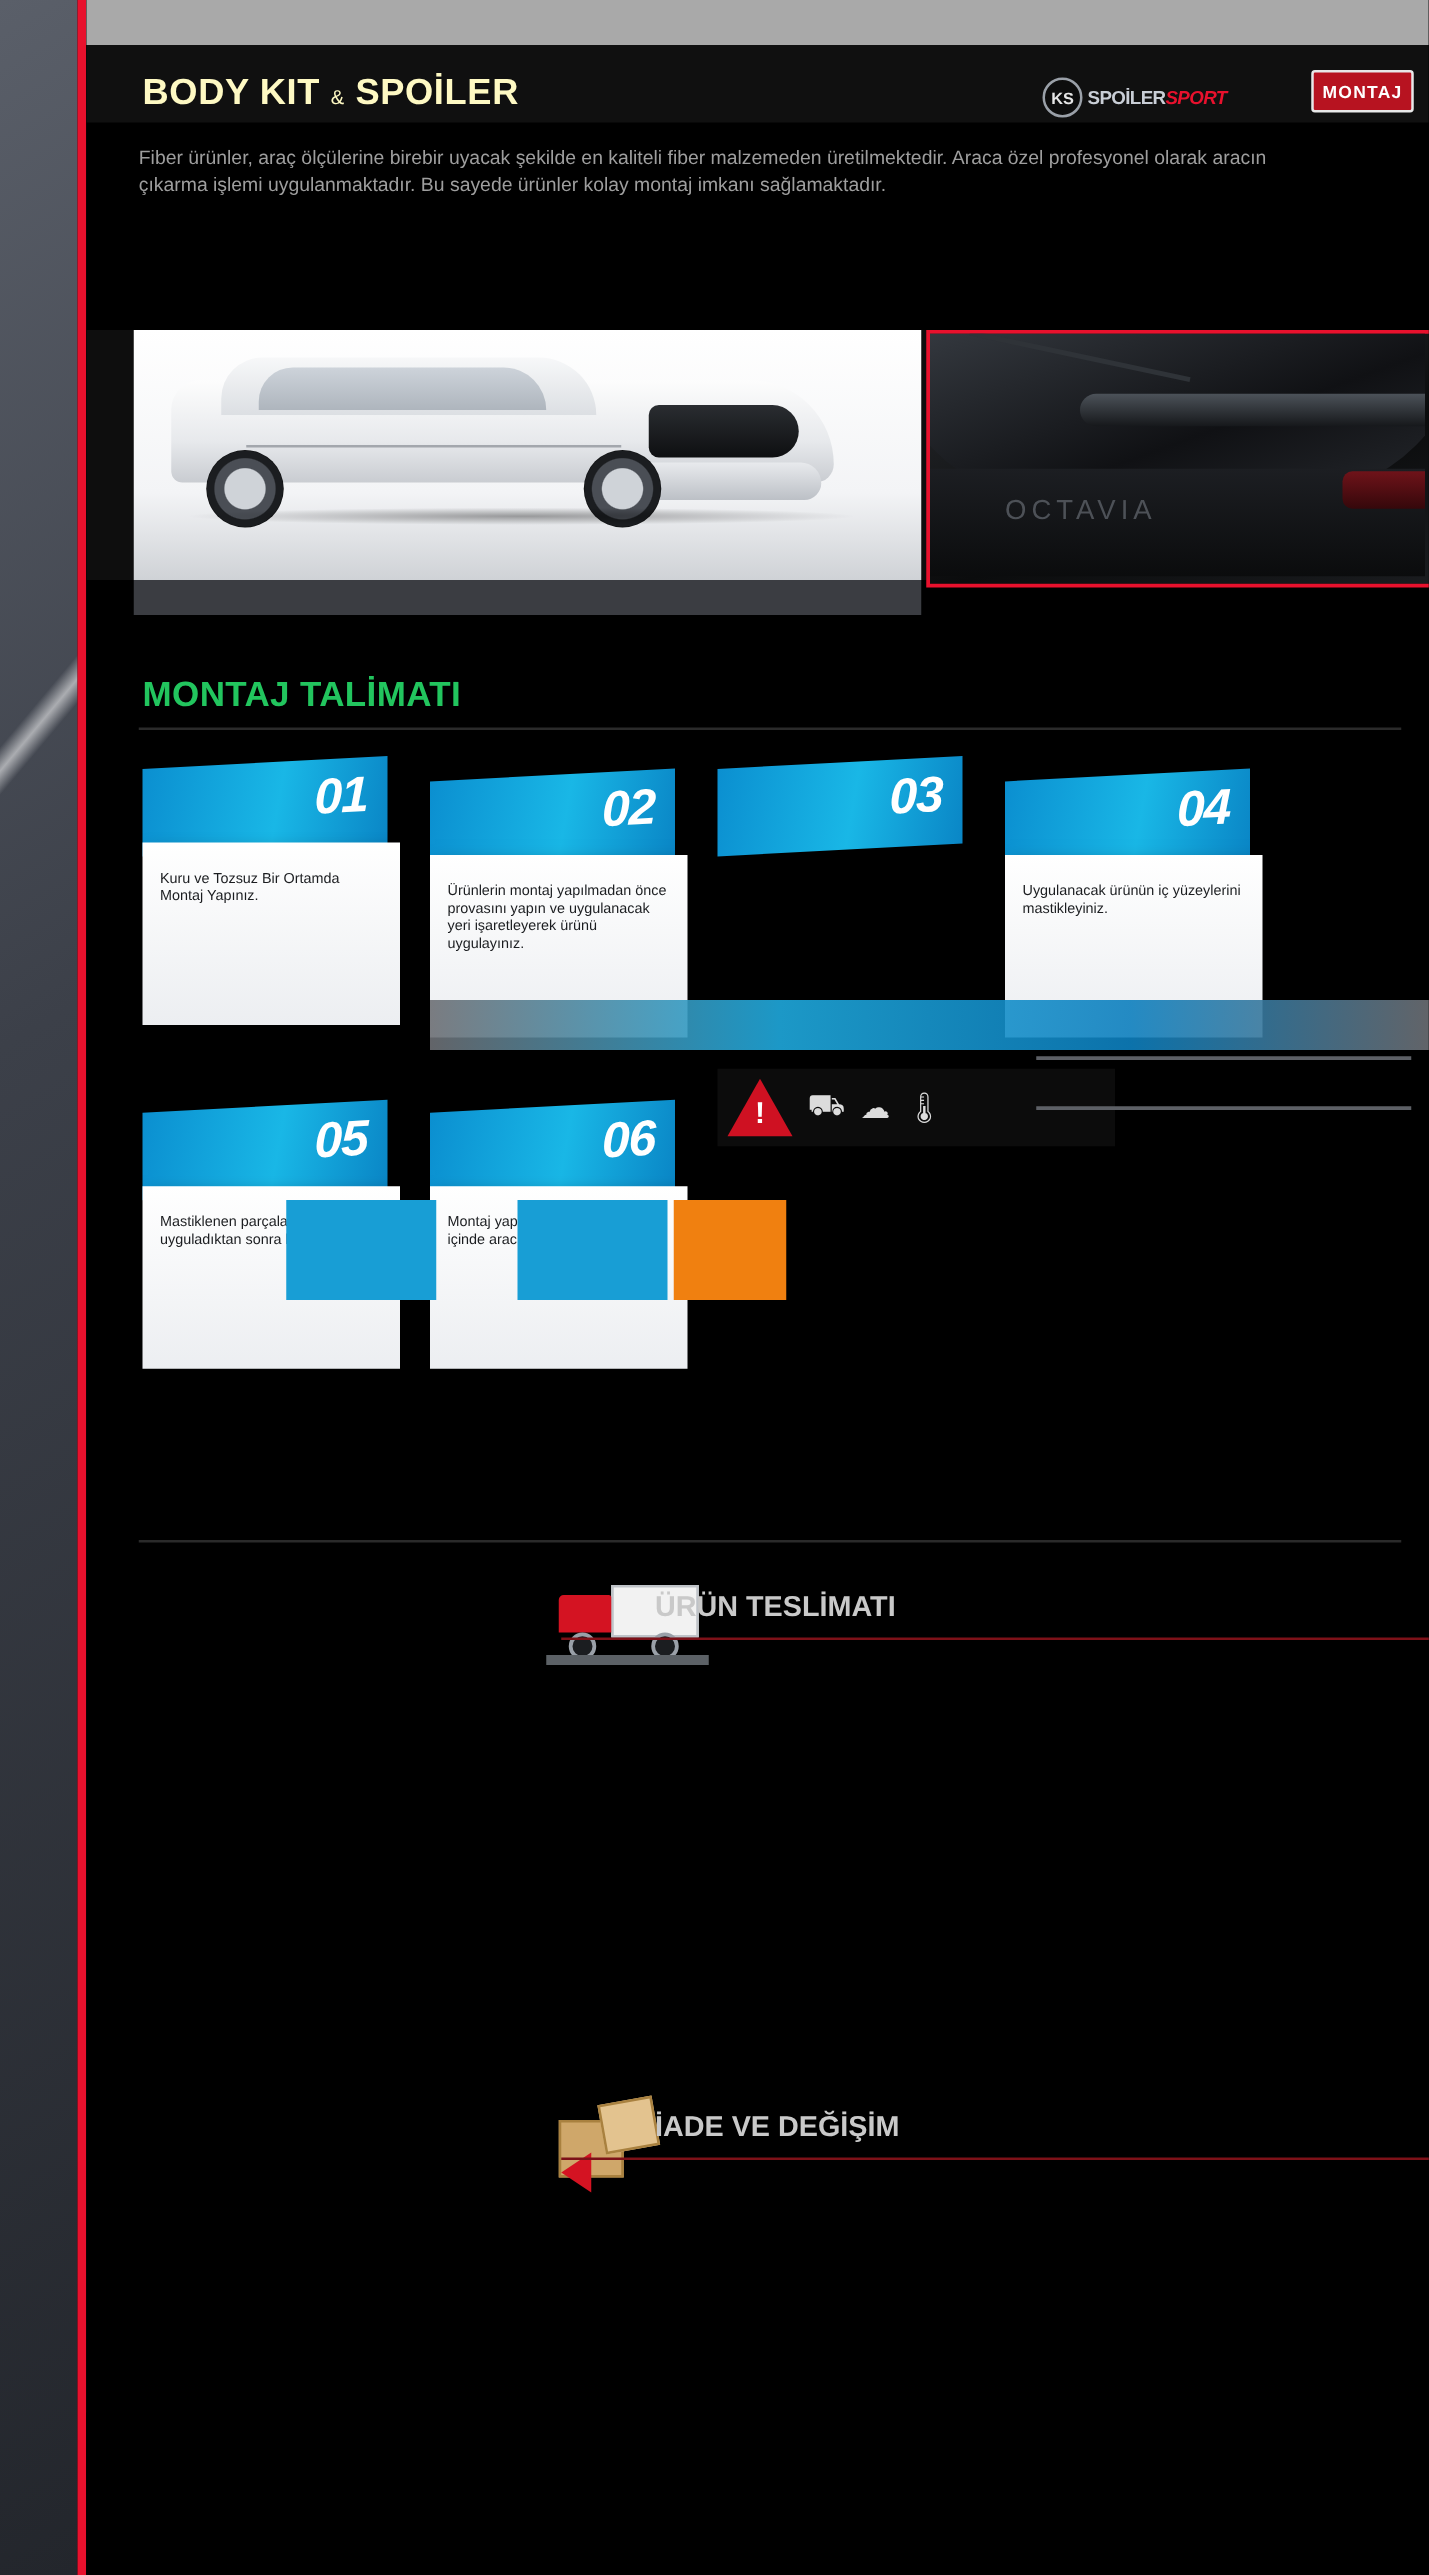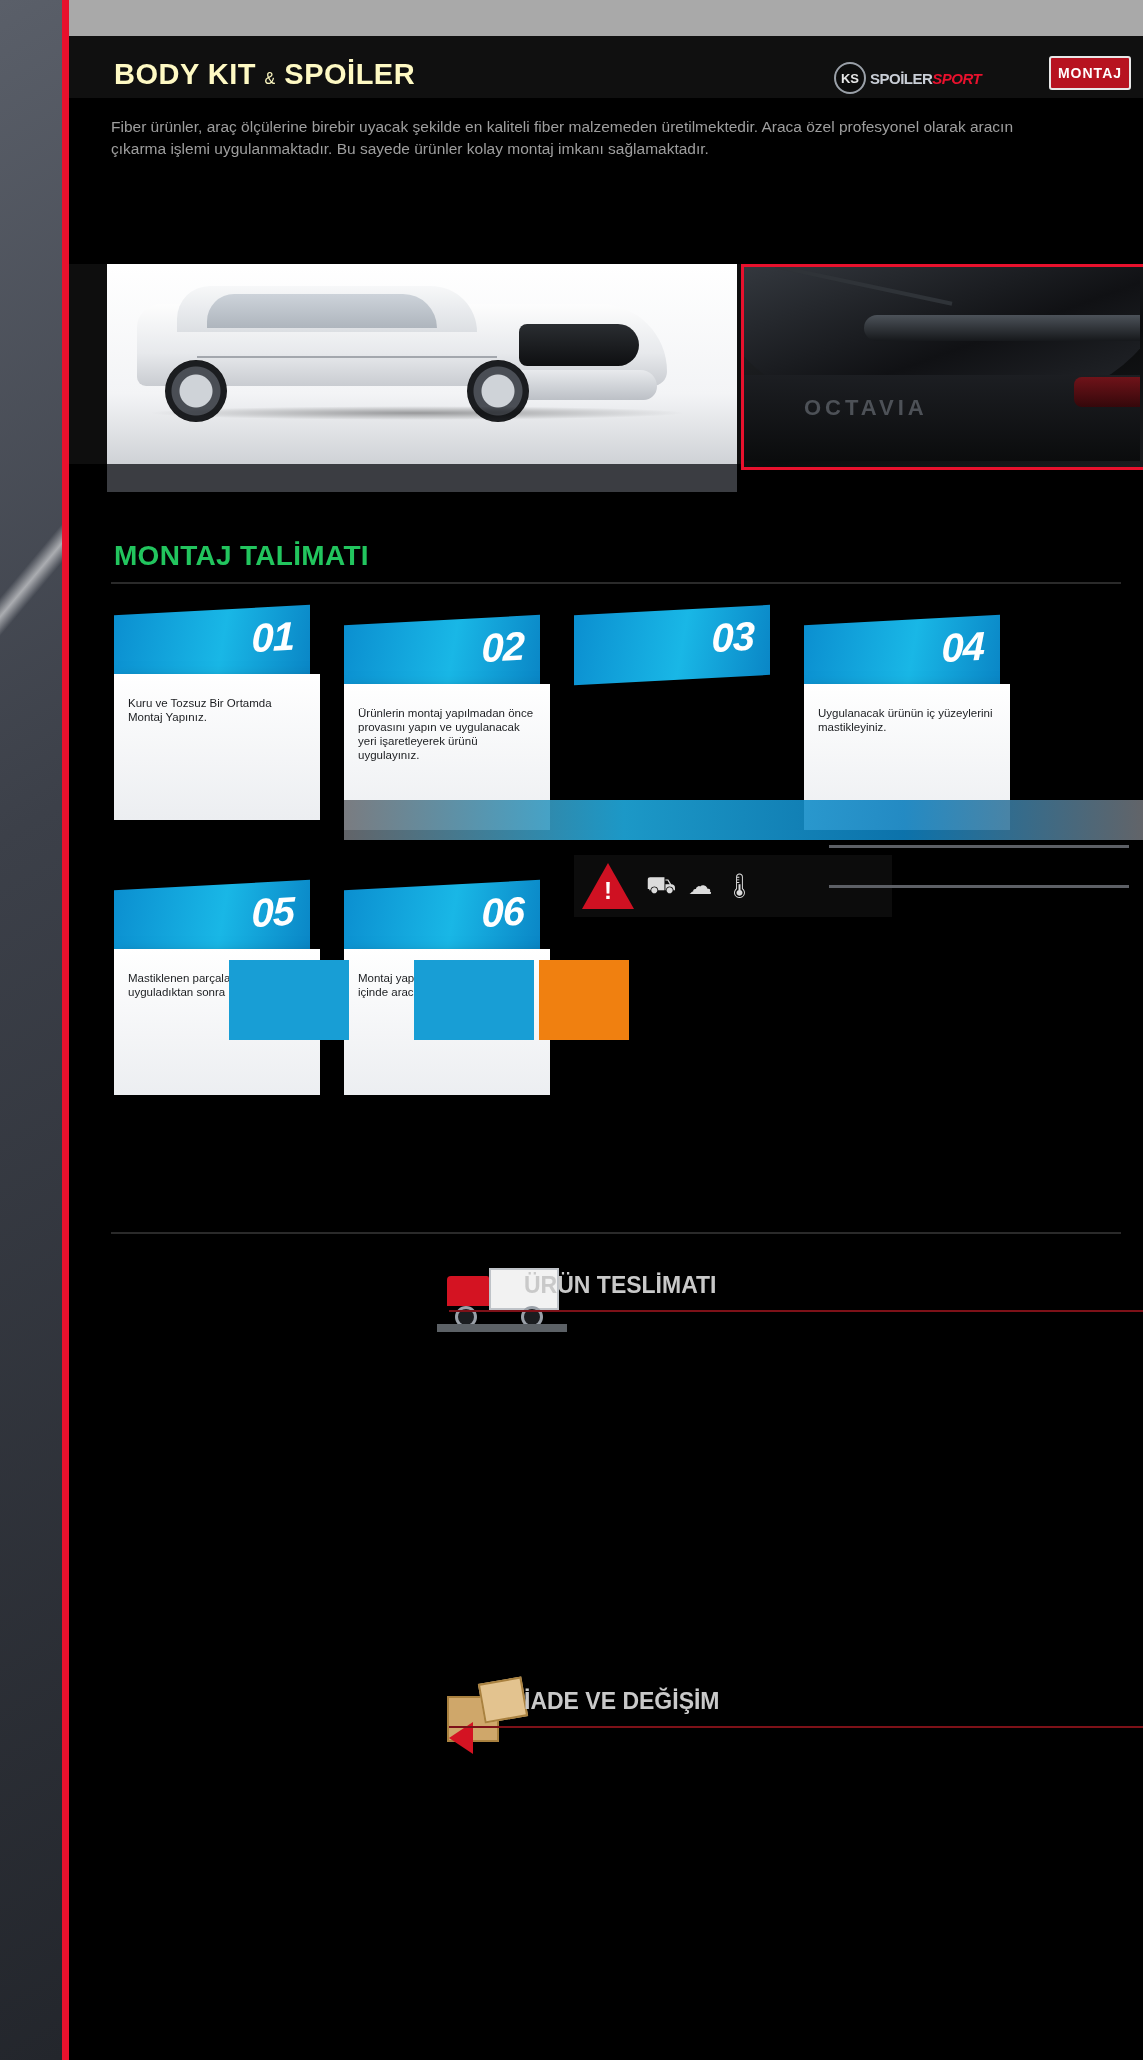--- a/index.html
+++ b/index.html
@@ -67,21 +67,21 @@
   .car .crease{position:absolute;left:60px;top:70px;width:300px;height:2px;background:rgba(120,125,133,.6);}
 
   
   .rear{position:absolute;left:0;top:0;width:396px;height:194px;overflow:hidden;}
   .rear .glassr{position:absolute;left:-30px;top:-20px;width:460px;height:150px;border-radius:0 0 140px 120px;
              background:linear-gradient(160deg,#3a3f46,#101114 60%,#26292e);}
   .rear .spoiler{position:absolute;left:120px;top:48px;width:290px;height:26px;border-radius:14px;
              background:linear-gradient(#4c5259,#16181b);}
   .rear .trunk{position:absolute;left:-10px;top:108px;width:430px;height:90px;
              background:linear-gradient(#1c1e22,#0a0b0c);}
-  .rear .word{position:absolute;left:60px;top:128px;font-size:22px;font-weight:bold;color:#4d5157;letter-spacing:4px;}
+  .rear .word{position:absolute;left:60px;top:128px;font-size:22px;font-weight:normal;color:#4d5157;letter-spacing:4px;}
   .rear .wiper{position:absolute;left:30px;top:16px;width:180px;height:4px;background:#2f3338;transform:rotate(12deg);}
   .rear .light{position:absolute;left:330px;top:110px;width:80px;height:30px;border-radius:8px;
              background:linear-gradient(#7e1118,#3a0508);opacity:.85;}
 
   
   .sec-title{position:absolute;font-size:28px;font-weight:bold;color:#22c55e;text-transform:uppercase;letter-spacing:.3px;}
   #montaj-title{left:45px;top:540px;}
   .sec-rule{position:absolute;left:42px;width:1010px;height:2px;background:#2a2a2a;}
   #montaj-rule{top:582px;}
 

